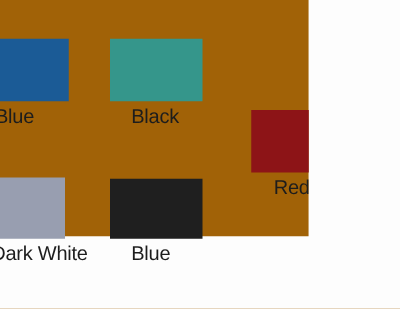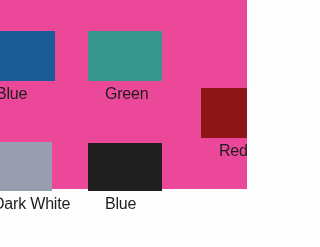--- a/index.html
+++ b/index.html
@@ -11,21 +11,21 @@
     width: 247px;
     height: 247px;
     background: #fdfdfd;
     font-family: "Liberation Sans", sans-serif;
     overflow: hidden;
   }
   #palette-canvas {
     position: relative;
     width: 247px;
     height: 189px;
-    background: #ec4899;
+    background: #a16207;
   }
   .swatch-cell {
     position: absolute;
   }
   .swatch-chip {
     position: absolute;
     left: 0;
     top: 0;
     box-sizing: border-box;
   }
@@ -72,21 +72,21 @@
 
 <div id="palette-canvas">
 
   <div class="swatch-cell" id="cell-blue">
     <div class="swatch-chip" style="background:#1b5b96;"></div>
     <div class="swatch-label" style="color: rgb(29, 29, 29);">Blue</div>
   </div>
 
   <div class="swatch-cell" id="cell-green">
     <div class="swatch-chip" style="background:#35968b;"></div>
-    <div class="swatch-label" style="color: rgb(29, 29, 29);">Green</div>
+    <div class="swatch-label" style="color: rgb(29, 29, 29);">Black</div>
   </div>
 
   <div class="swatch-cell" id="cell-red">
     <div class="swatch-chip" style="background:#8d1417;"></div>
     <div class="swatch-label" style="color: rgb(29, 29, 29);">Red</div>
   </div>
 
   <div class="swatch-cell" id="cell-darkwhite">
     <div class="swatch-chip" style="background:#989eb0;"></div>
     <div class="swatch-label" style="color: rgb(29, 29, 29);">Dark White</div>

